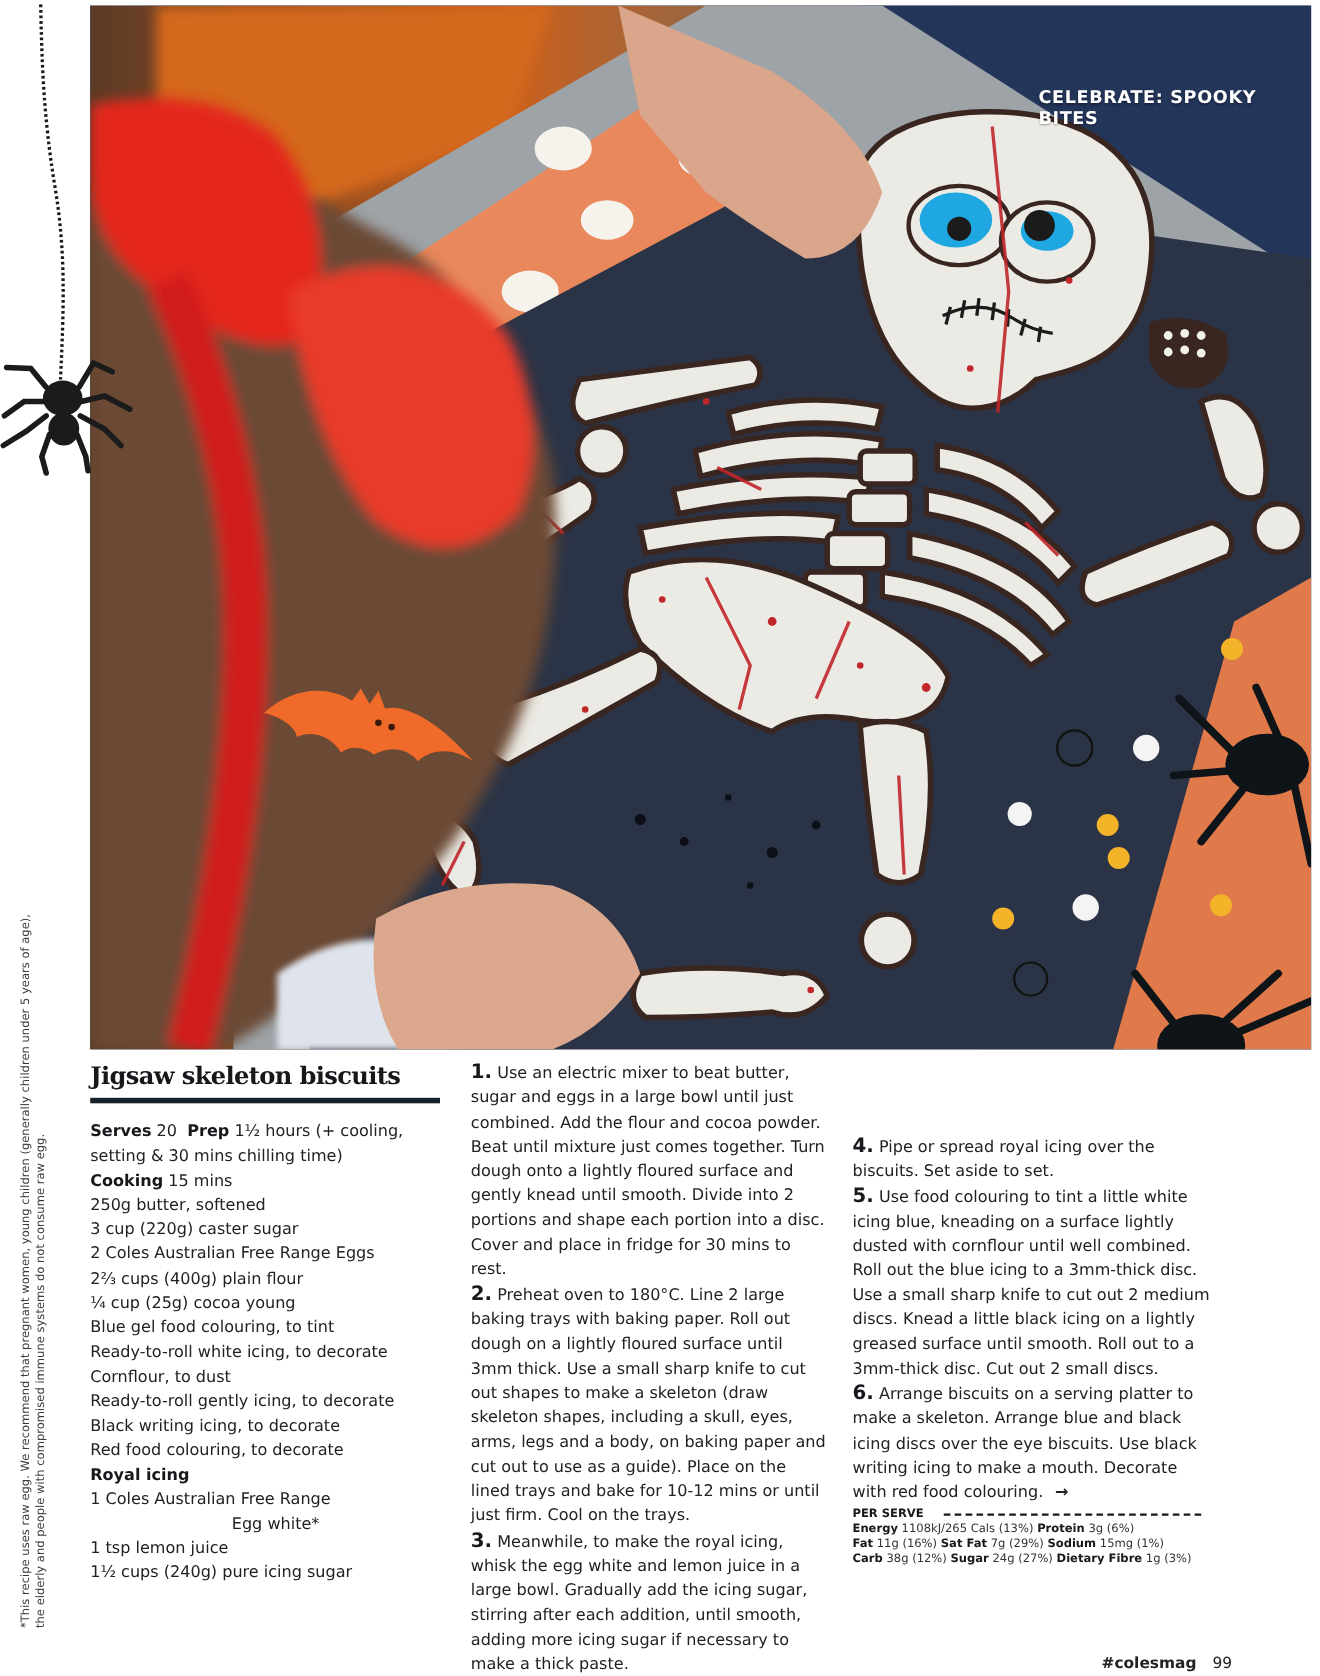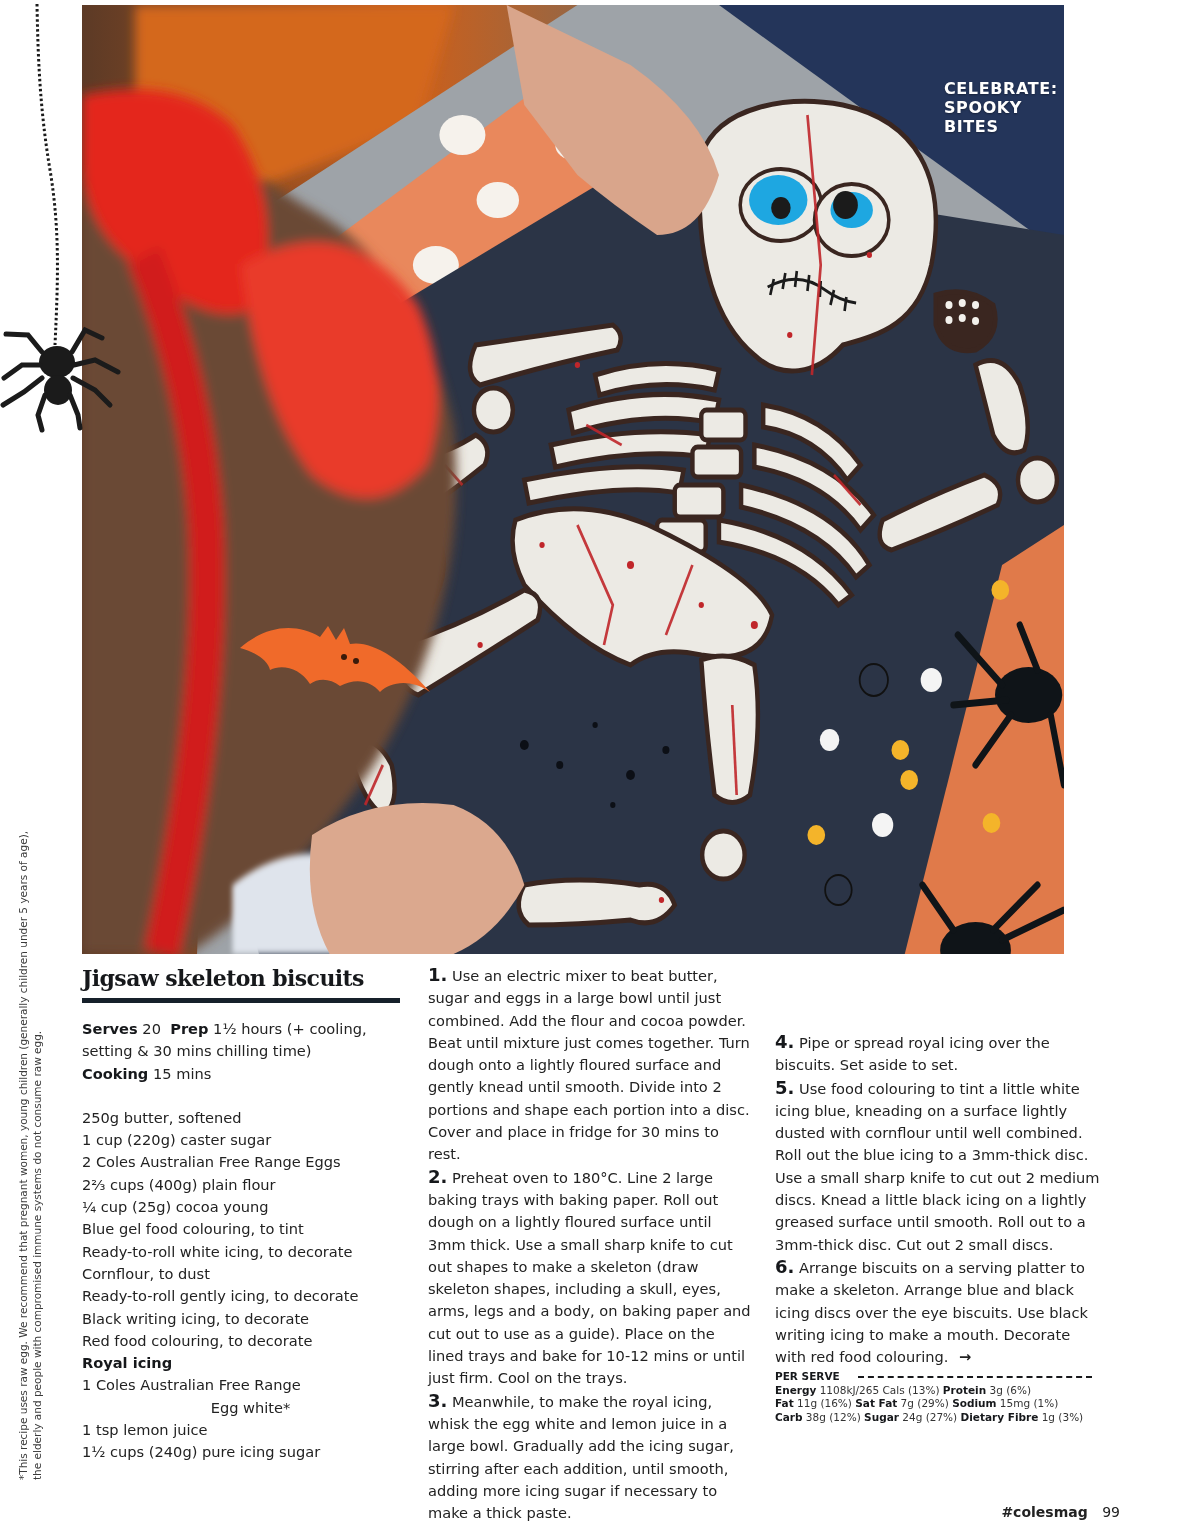--- a/index.html
+++ b/index.html
@@ -1,21 +1,21 @@
 <!DOCTYPE html>
 <html><head>
   <meta charset="utf-8">
   <style>
     * { box-sizing: border-box; margin: 0; padding: 0; }
     html, body { width: 1200px; height: 1524px; background: #ffffff; overflow: hidden; }
     body { position: relative; font-family: "Liberation Sans", "DejaVu Sans", sans-serif; color: #1d1d1f; }
 
     
     .photo {
-      position: absolute; left: 82px; top: 5px; width: 982px; height: 949px;
+      position: absolute; left: 82px; top: 5px; width: 1110px; height: 949px;
       overflow: hidden; background: #2b3446;
     }
     .photo svg { display: block; width: 100%; height: 100%; }
     .kicker {
       position: absolute; left: 862px; top: 74px;
       font-family: "DejaVu Sans", sans-serif; font-weight: bold;
       font-size: 16px; letter-spacing: 0.6px; color: #ffffff;
       text-shadow: 0 1px 2px rgba(0,0,0,0.35);
     }
 
@@ -36,21 +36,21 @@
     .col1 { left: 82px; width: 320px; }
     .col2 { left: 428px; width: 325px; }
     .col3 { left: 775px; width: 325px; }
 
     .recipe-title {
       font-family: "DejaVu Serif", serif; font-weight: bold; font-size: 22px;
       letter-spacing: -0.6px; line-height: 28px; color: #16181b; margin-top: 0px;
     }
     .title-rule { width: 318px; height: 5px; background: #16202a; margin-top: 6px; margin-bottom: 15px; }
     .meta-line b, .sub-head { font-weight: bold; color: #16181b; }
-    .meta-block { margin-bottom: 22px; }
+    .meta-block { }
     .ing { white-space: nowrap; }
     .ing.indent { padding-left: 17px; text-align: center; }
 
     .step { margin: 0; }
     .step-num { font-weight: bold; font-size: 18px; color: #16181b; }
     .arrow { display: inline-block; margin-left: 6px; font-weight: bold; }
 
     .nutrition { margin-top: 2px; font-size: 10.5px; line-height: 13.5px; color: #333; }
     .nut-head { display: flex; align-items: center; font-weight: bold; font-size: 10.5px; color: #16181b; gap: 16px; }
     .nut-head .dash { flex: 1; height: 0; border-top: 2px dashed #16181b; margin-left: 2px; margin-right: 8px; }
@@ -285,21 +285,21 @@
       <span>1½ hours (+ cooling, setting &amp; 30 mins chilling time)</span>
     </div>
     <div class="meta-line">
       <b>Cooking</b>
       <span>15 mins</span>
     </div>
   </div>
 
   <ul style="list-style:none">
     <li class="ing">250g butter, softened</li>
-    <li class="ing">1 cup (220g) caster sugar</li>
+    <li class="ing">3 cup (220g) caster sugar</li>
     <li class="ing">2 Coles Australian Free Range Eggs</li>
     <li class="ing">2⅔ cups (400g) plain flour</li>
     <li class="ing">¼ cup (25g) cocoa young</li>
     <li class="ing">Blue gel food colouring, to tint</li>
     <li class="ing">Ready-to-roll white icing, to decorate</li>
     <li class="ing">Cornflour, to dust</li>
     <li class="ing">Ready-to-roll gently icing, to decorate</li>
     <li class="ing">Black writing icing, to decorate</li>
     <li class="ing">Red food colouring, to decorate</li>
     <li class="sub-head">Royal icing</li>

